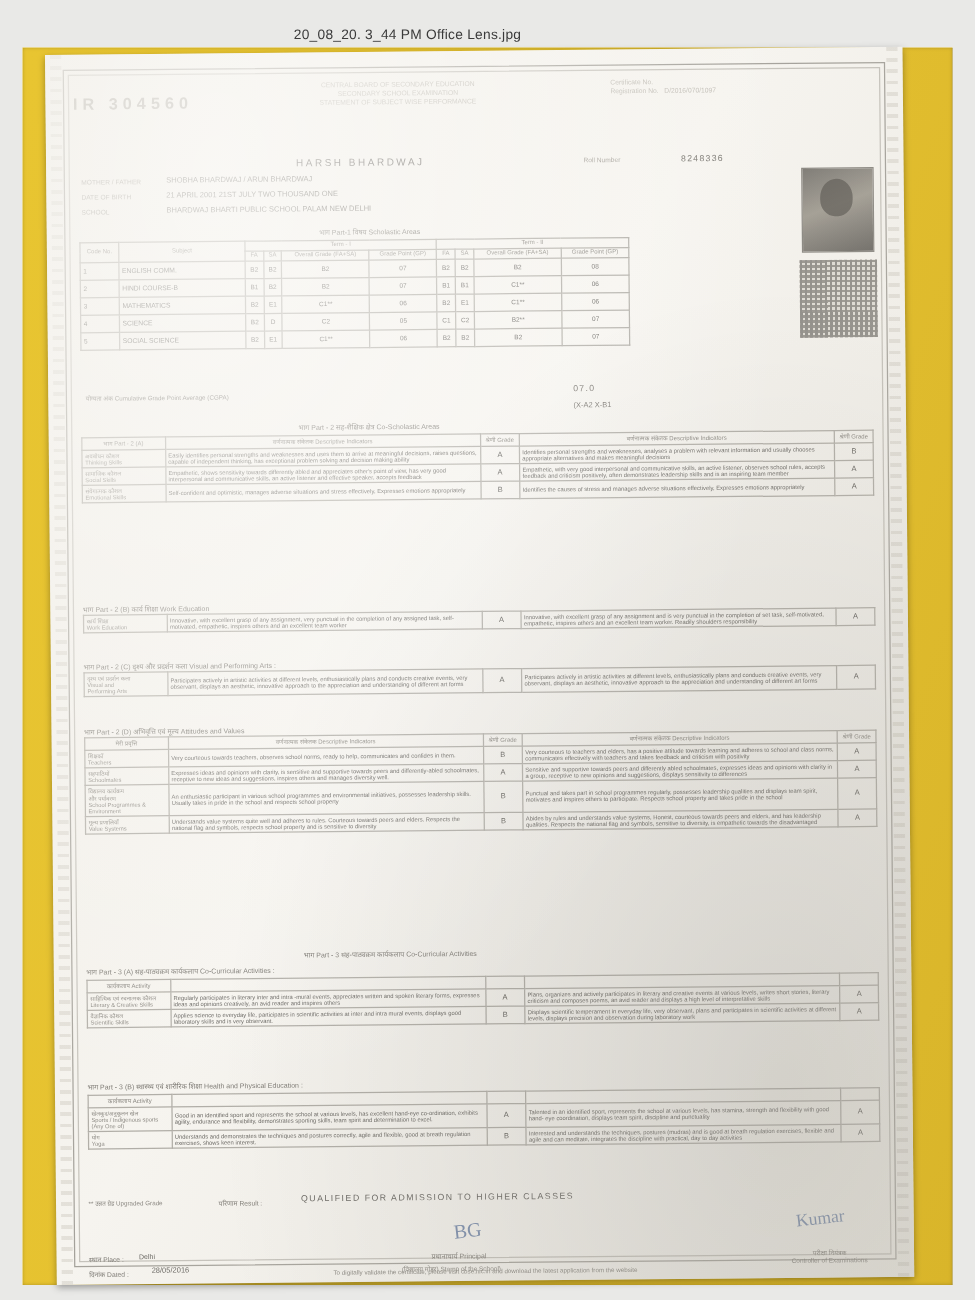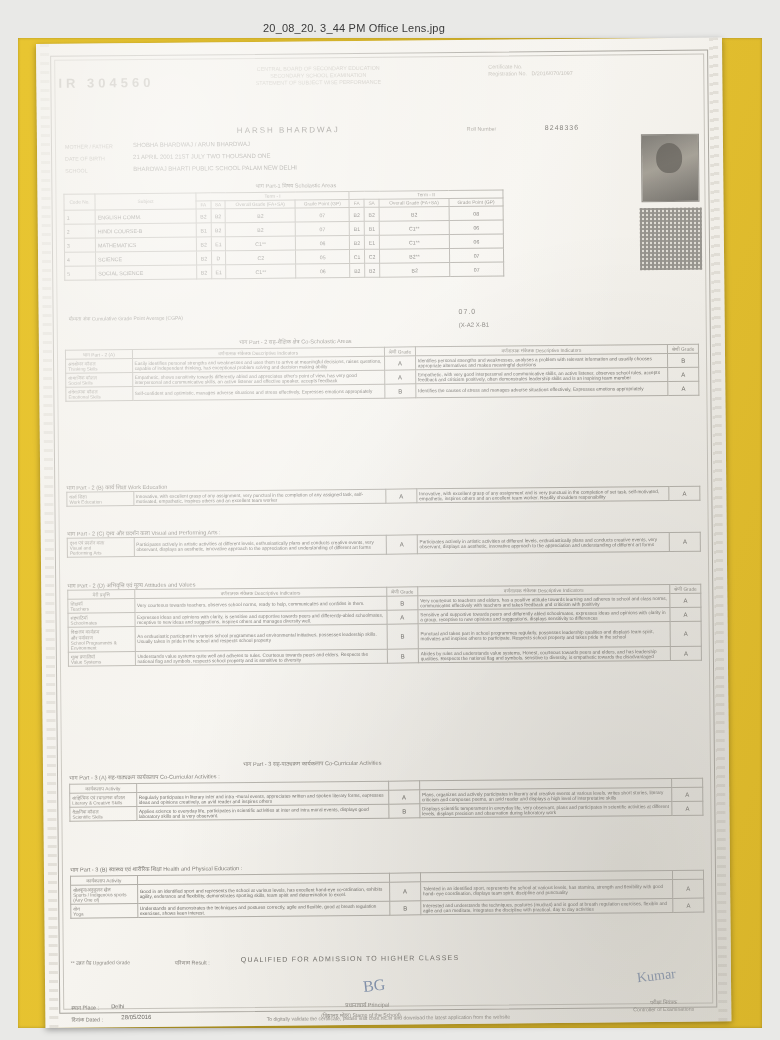--- a/index.html
+++ b/index.html
@@ -5,21 +5,21 @@
   html,body{margin:0;padding:0;}
   body{
     width:780px;height:1040px;
     background:#e9e9e7;
     font-family:"Liberation Sans", sans-serif;
     overflow:hidden;
     position:relative;
   }
   .filename{
     position:absolute;top:22px;left:0;width:652px;text-align:center;
-    font-size:11px;color:#3a3a3a;letter-spacing:.2px;padding-left:28px;
+    font-size:11px;color:#3a3a3a;letter-spacing:.2px;
   }
   
   .board{
     position:absolute;left:18px;top:38px;width:744px;height:990px;
     background:linear-gradient(110deg,#e8c531 0%,#e6c230 40%,#d9b52a 100%);
     box-shadow:0 0 3px rgba(0,0,0,.25) inset;
   }
   
   .sheet{
     position:absolute;left:36px;top:44px;width:686px;height:984px;

